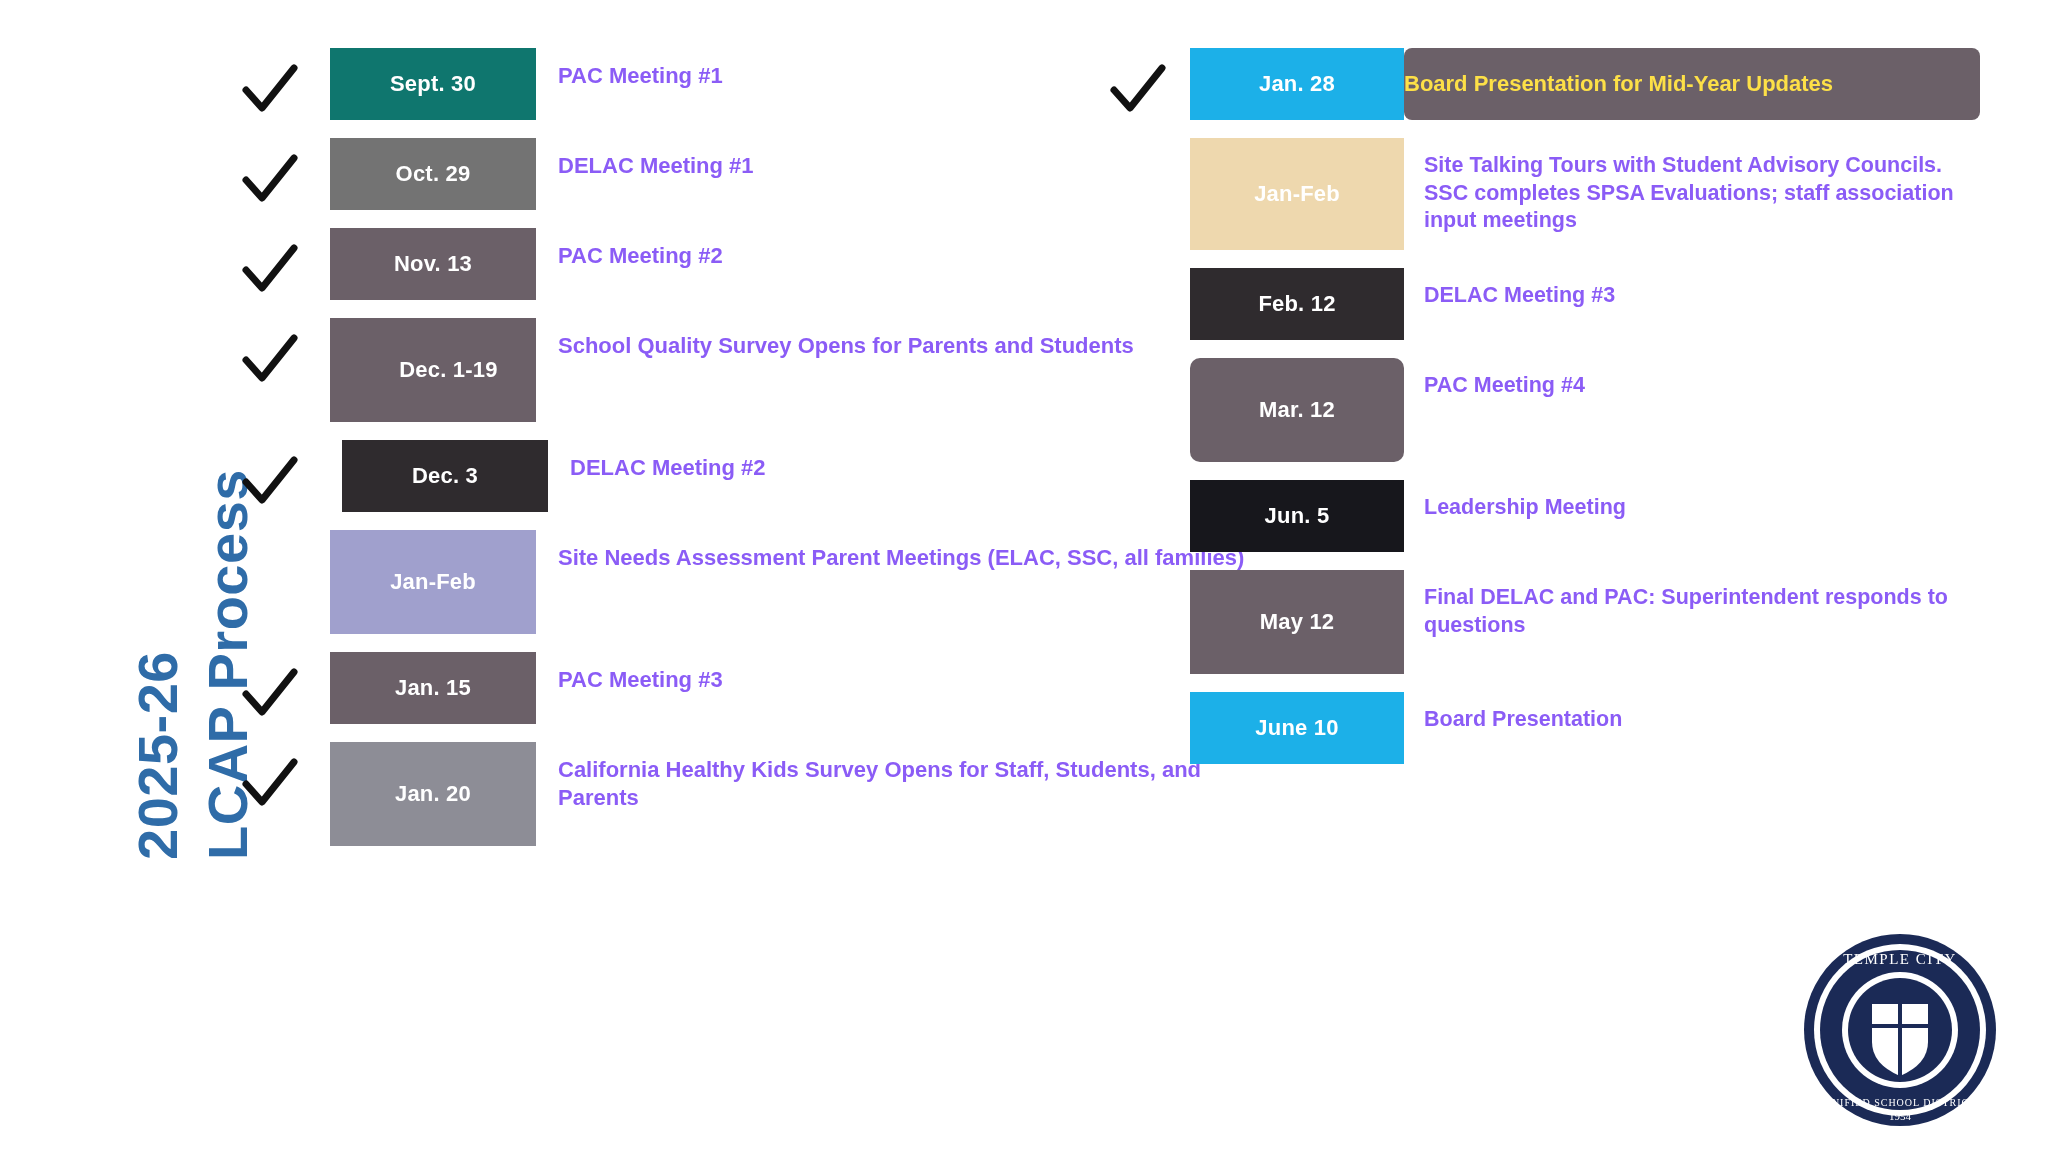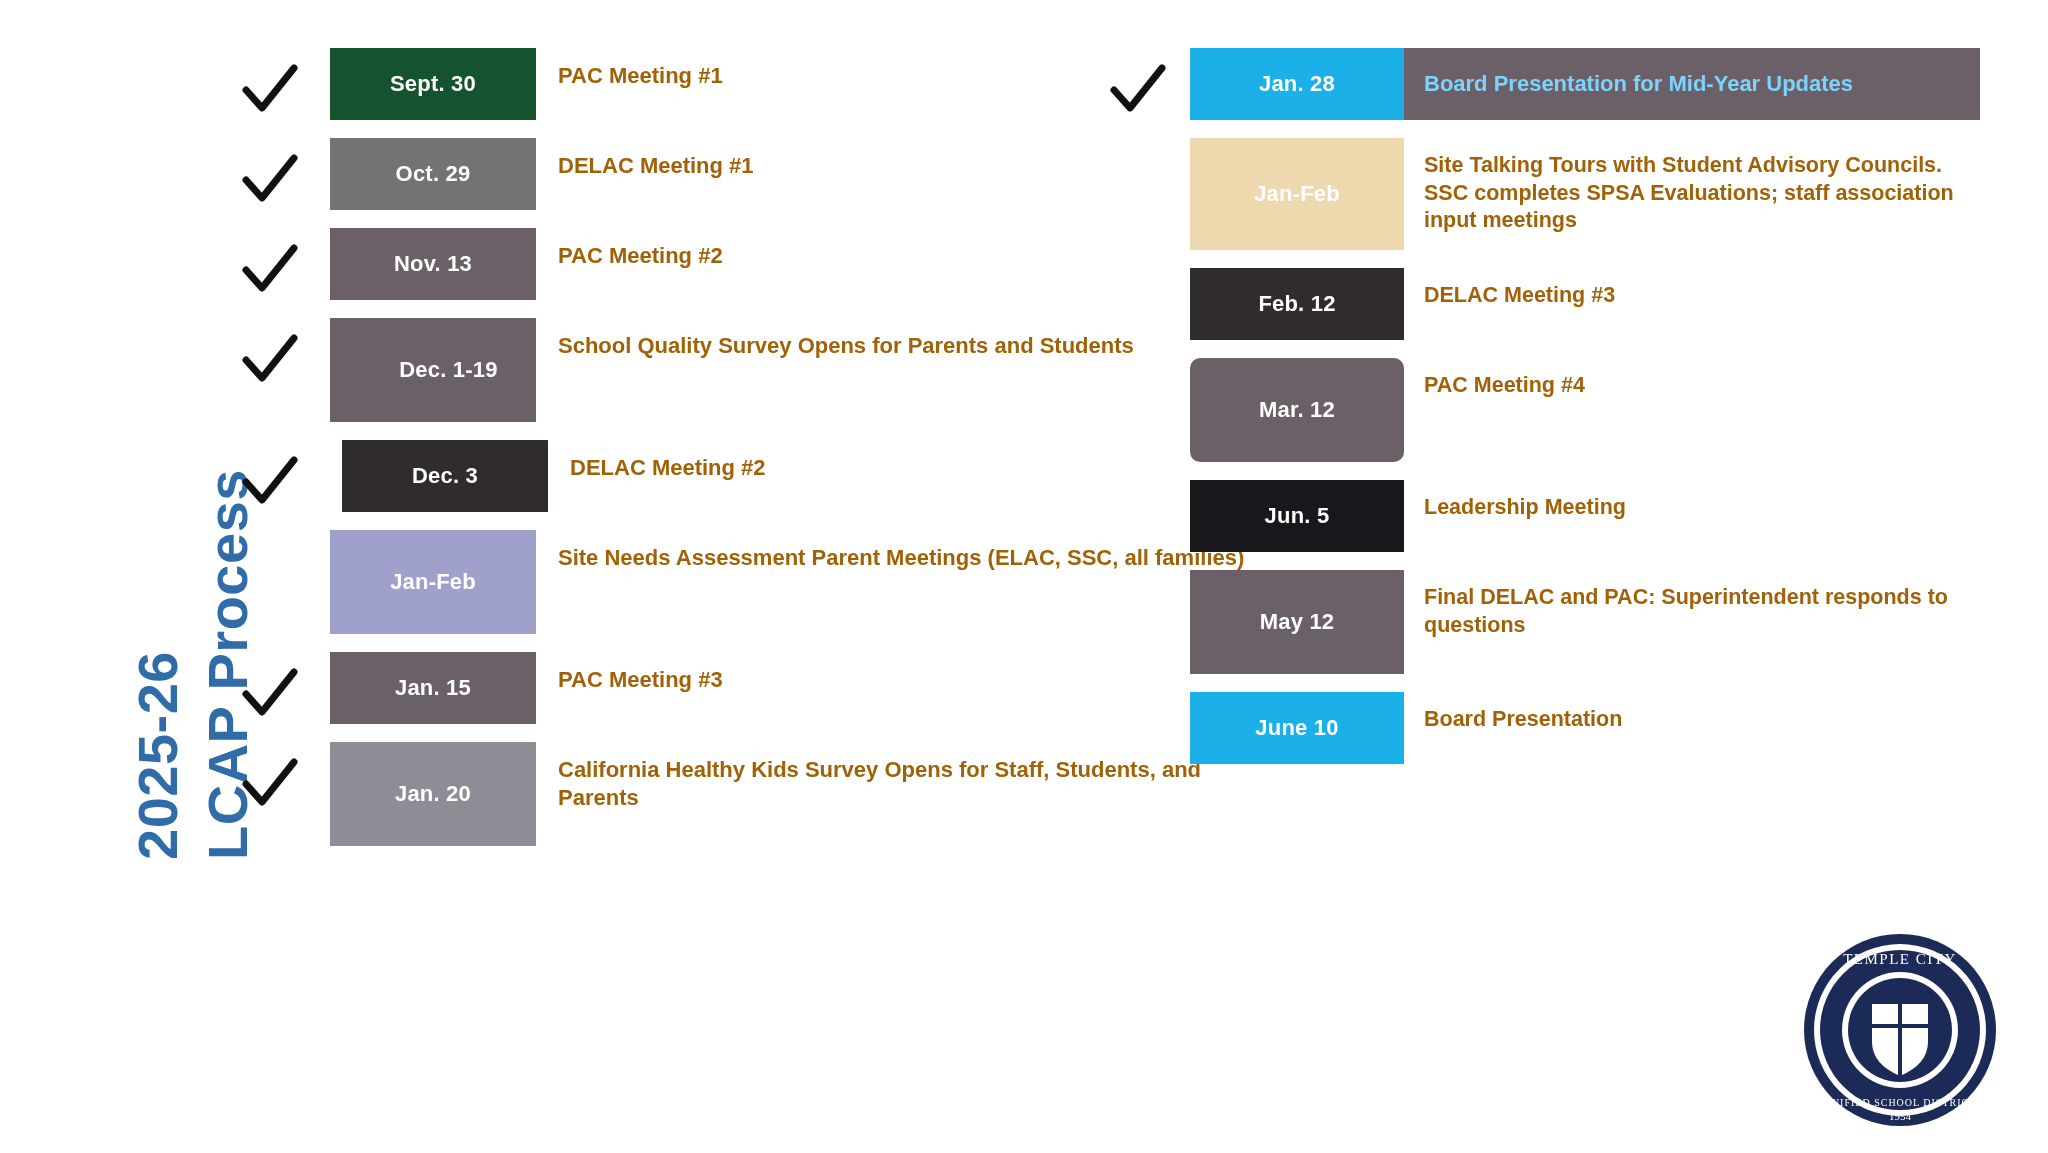--- a/index.html
+++ b/index.html
@@ -91,43 +91,43 @@
     padding: 6px 4px;
     letter-spacing: 0.2px;
   }
   .chip.tall3 { min-height: 112px; }
   .chip.tall2 { min-height: 104px; }
 
   .desc {
     flex: 1 1 auto;
     padding-left: 22px;
     padding-top: 14px;
-    color: #a16207;
+    color: #8b5cf6;
     font-weight: bold;
     font-size: 22px;
     line-height: 1.28;
   }
 
   
   #col-right .chip { width: 214px; }
   #col-right .check { left: -82px; }
   #col-right .desc { font-size: 21.5px; padding-left: 20px; }
 
   
   .row.banner .desc-banner {
     flex: 1 1 auto;
     background: #6b6068;
-    color: #7dd3fc;
+    color: #fde047;
     font-weight: bold;
     font-size: 22px;
     display: flex;
     align-items: center;
-    padding-left: 20px;
     min-height: 72px;
     box-sizing: border-box;
+    border-radius: 8px;
   }
 
   
   #seal {
     position: absolute;
     left: 1800px;
     top: 930px;
     width: 200px;
     height: 200px;
   }
@@ -143,21 +143,21 @@
     <div class="vtitle" id="vtitle-line2">LCAP Process</div>
   </div>
 
   <div class="column" id="col-left">
       <div class="row">
         <div class="check">
           <svg width="60" height="60" viewBox="0 0 60 60" xmlns="http://www.w3.org/2000/svg">
             <path d="M6 30 L22 48 L54 8" fill="none" stroke="#111111" stroke-width="7" stroke-linecap="round" stroke-linejoin="round"></path>
           </svg>
         </div>
-        <div class="chip" style="background: #14532d;">Sept. 30</div>
+        <div class="chip" style="background: #0f766e;">Sept. 30</div>
         <div class="desc">PAC Meeting #1</div>
       </div>
       <div class="row">
         <div class="check">
           <svg width="60" height="60" viewBox="0 0 60 60" xmlns="http://www.w3.org/2000/svg">
             <path d="M6 30 L22 48 L54 8" fill="none" stroke="#111111" stroke-width="7" stroke-linecap="round" stroke-linejoin="round"></path>
           </svg>
         </div>
         <div class="chip" style="background: #737373;">Oct. 29</div>
         <div class="desc">DELAC Meeting #1</div>

